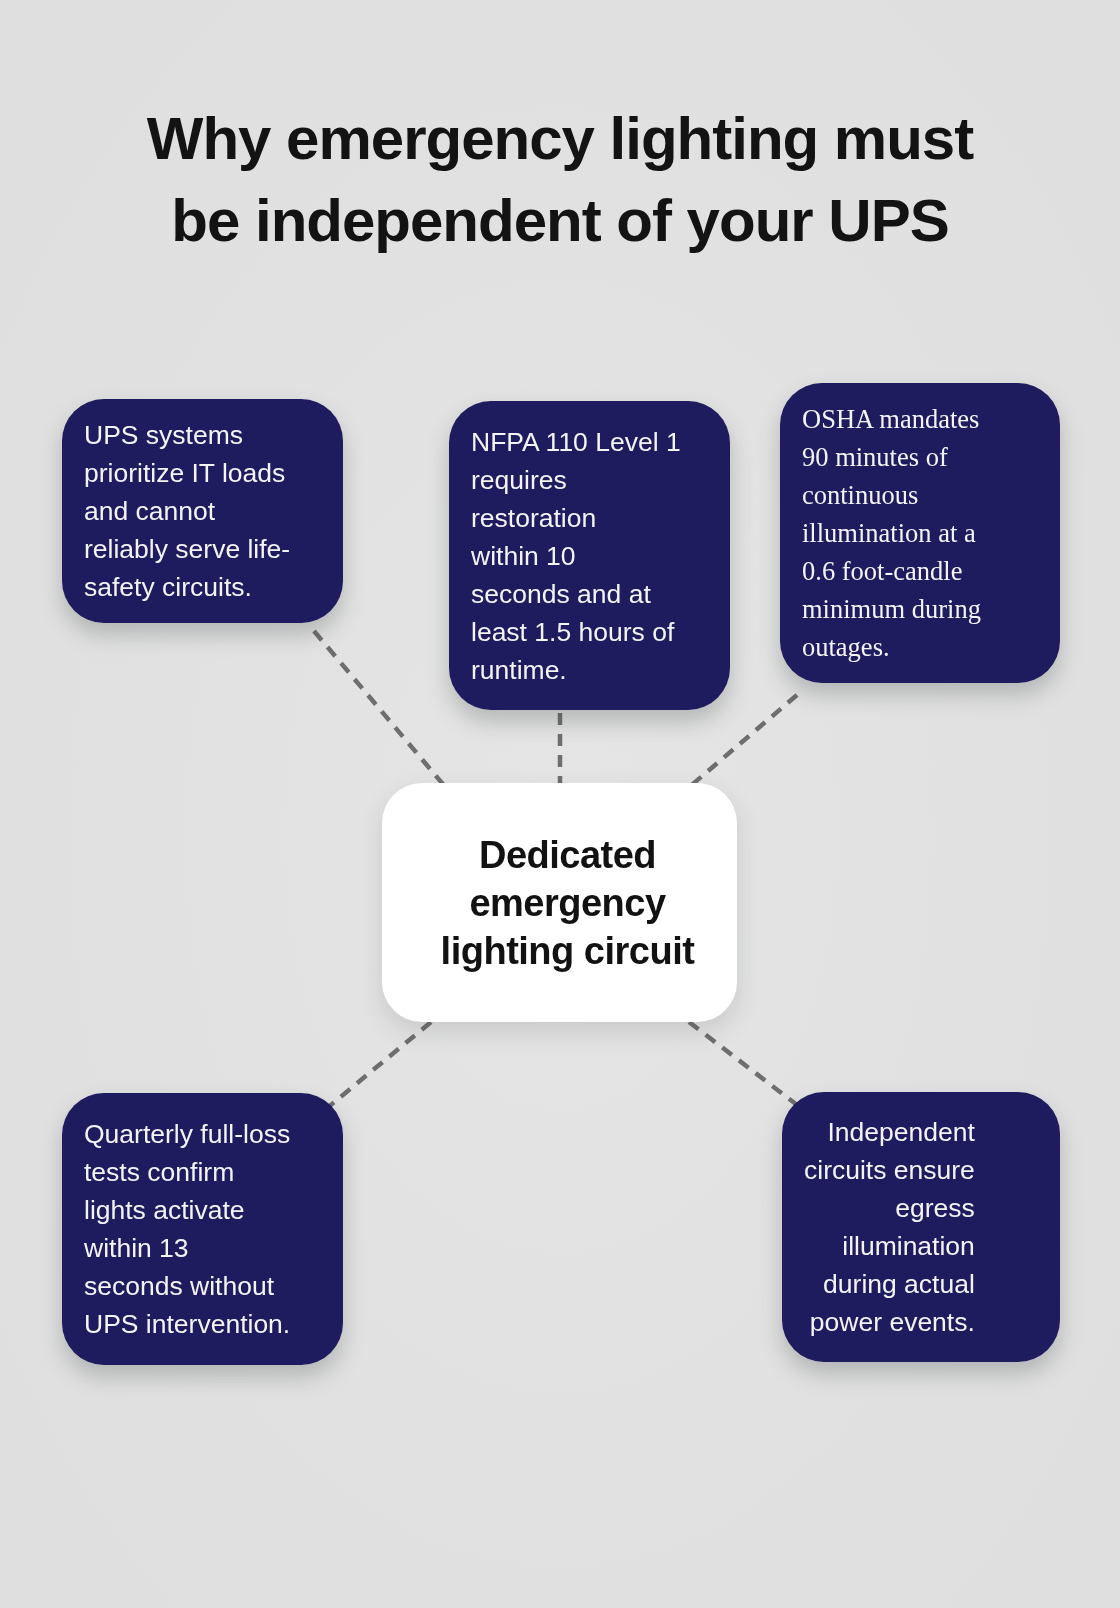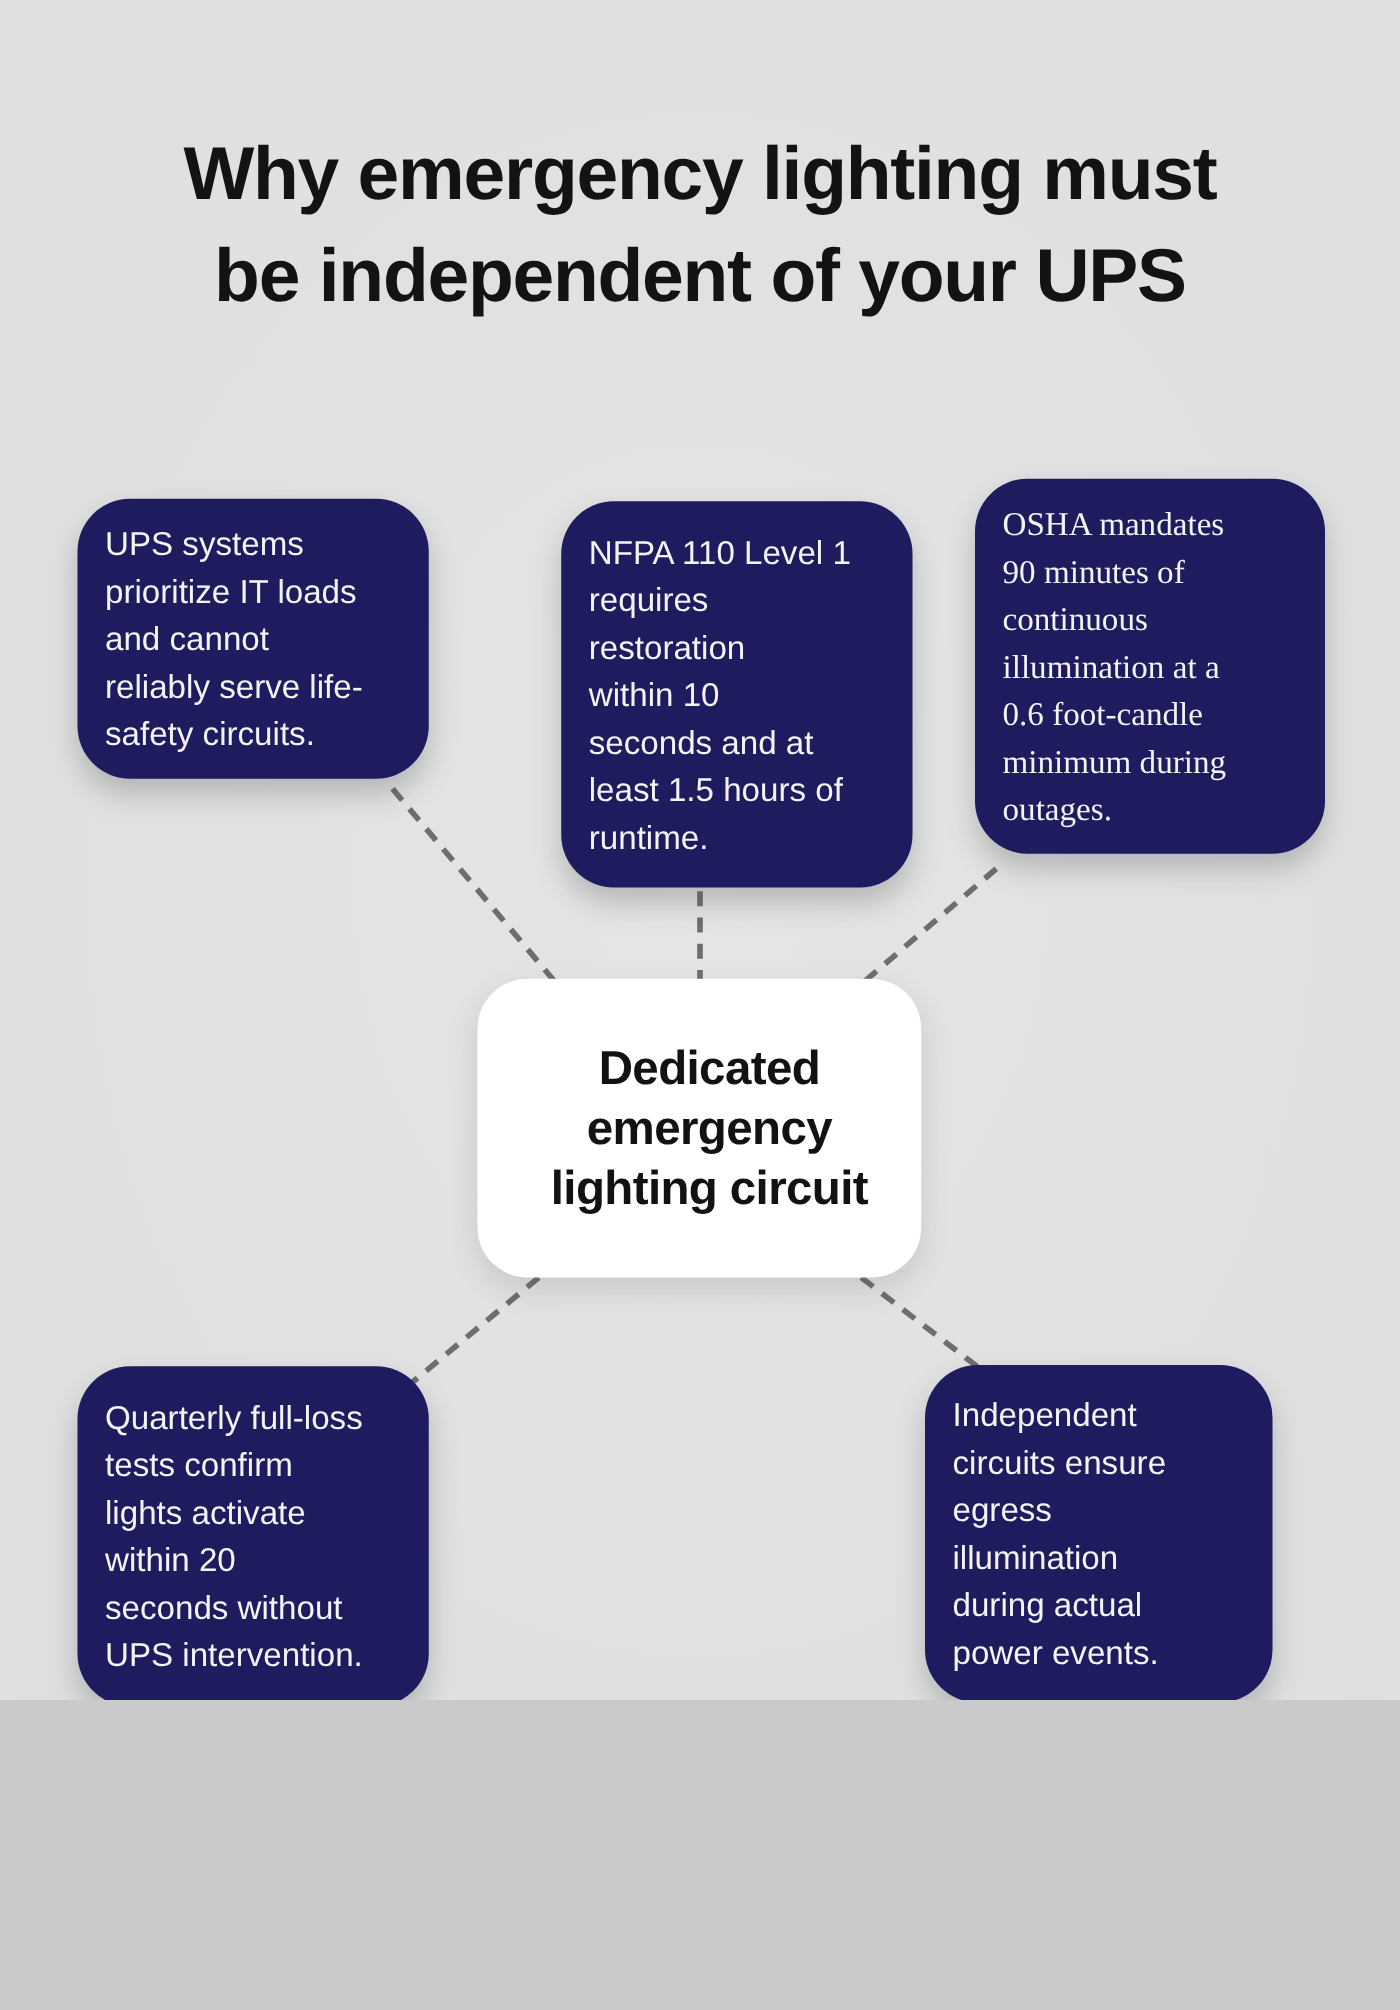--- a/index.html
+++ b/index.html
@@ -4,21 +4,21 @@
 <style>
   html, body {
     margin: 0;
     padding: 0;
     background: #c9cac9;
     font-family: "Liberation Sans", sans-serif;
   }
   .canvas {
     position: relative;
     width: 1120px;
-    height: 1360px;
+    height: 1608px;
     margin: 0 auto;
     overflow: hidden;
     background: radial-gradient(ellipse at 50% 52%, #e4e5e4 0%, #e0e1e0 55%, #dedfde 100%);
   }
   .title {
     position: absolute;
     top: 98px;
     left: 0;
     width: 1120px;
     text-align: center;
@@ -42,21 +42,21 @@
   .node .node-text {
     color: #f4f4f6;
     font-size: 26.5px;
     line-height: 38px;
     white-space: pre;
   }
   .node.b1 { left: 62px;  top: 399px;  width: 281px; height: 224px; }
   .node.b2 { left: 421px; top: 401px;  width: 281px; height: 309px; margin-left: 28px; }
   .node.b3 { left: 780px; top: 383px;  width: 280px; height: 300px; font-family: Liberation Serif, serif; }
   .node.b4 { left: 62px;  top: 1093px; width: 281px; height: 272px; }
-  .node.b5 { left: 740px; top: 1092px; width: 278px; height: 270px; }
+  .node.b5 { left: 782px; top: 1092px; width: 278px; height: 270px; text-align: right; }
   .center-node {
     position: absolute;
     left: 382px;
     top: 783px;
     width: 355px;
     height: 239px;
     background: #ffffff;
     border-radius: 40px;
     box-shadow: 0 10px 24px rgba(70,70,75,0.16);
     display: flex;
@@ -134,21 +134,21 @@
 illumination at a
 0.6 foot-candle
 minimum during
 outages.</div>
   </div>
 
   <div class="node b4">
     <div class="node-text">Quarterly full-loss
 tests confirm
 lights activate
-within 20
+within 13
 seconds without
 UPS intervention.</div>
   </div>
 
   <div class="node b5">
     <div class="node-text">Independent
 circuits ensure
 egress
 illumination
 during actual

